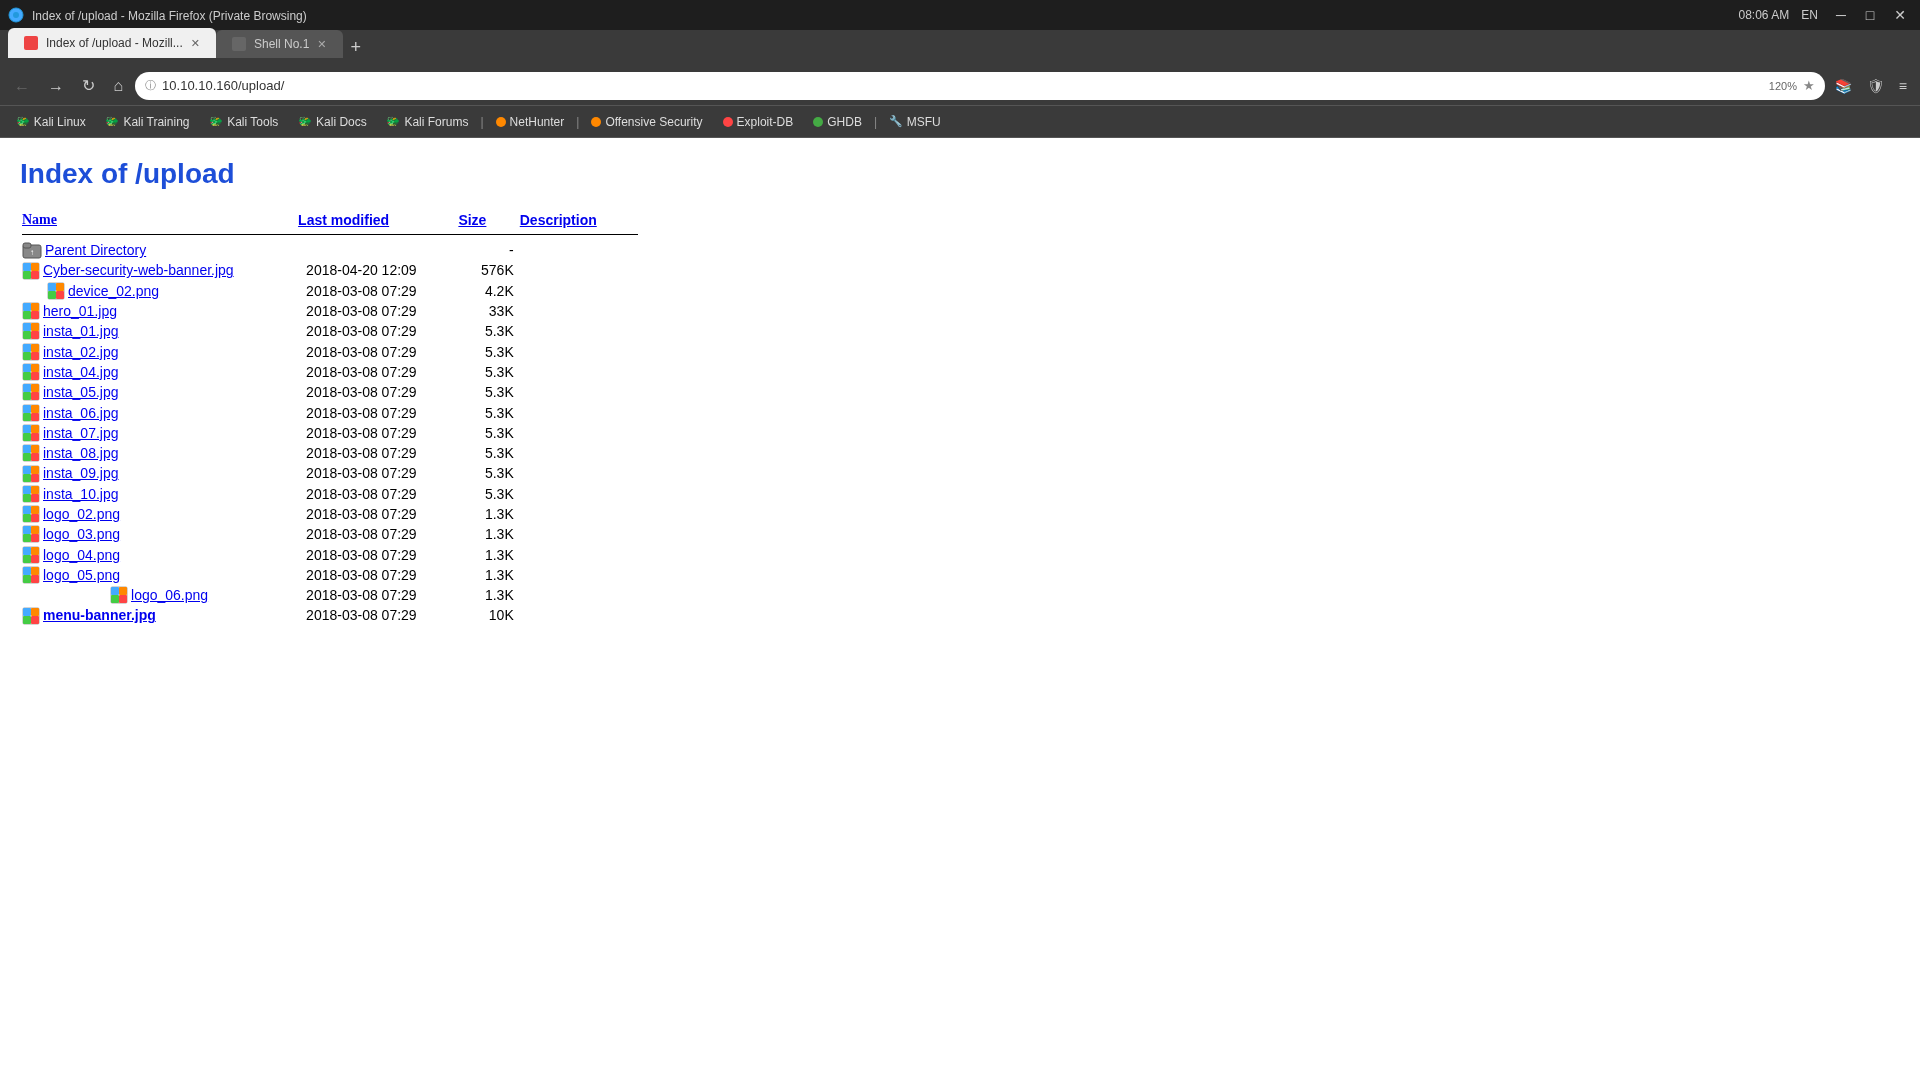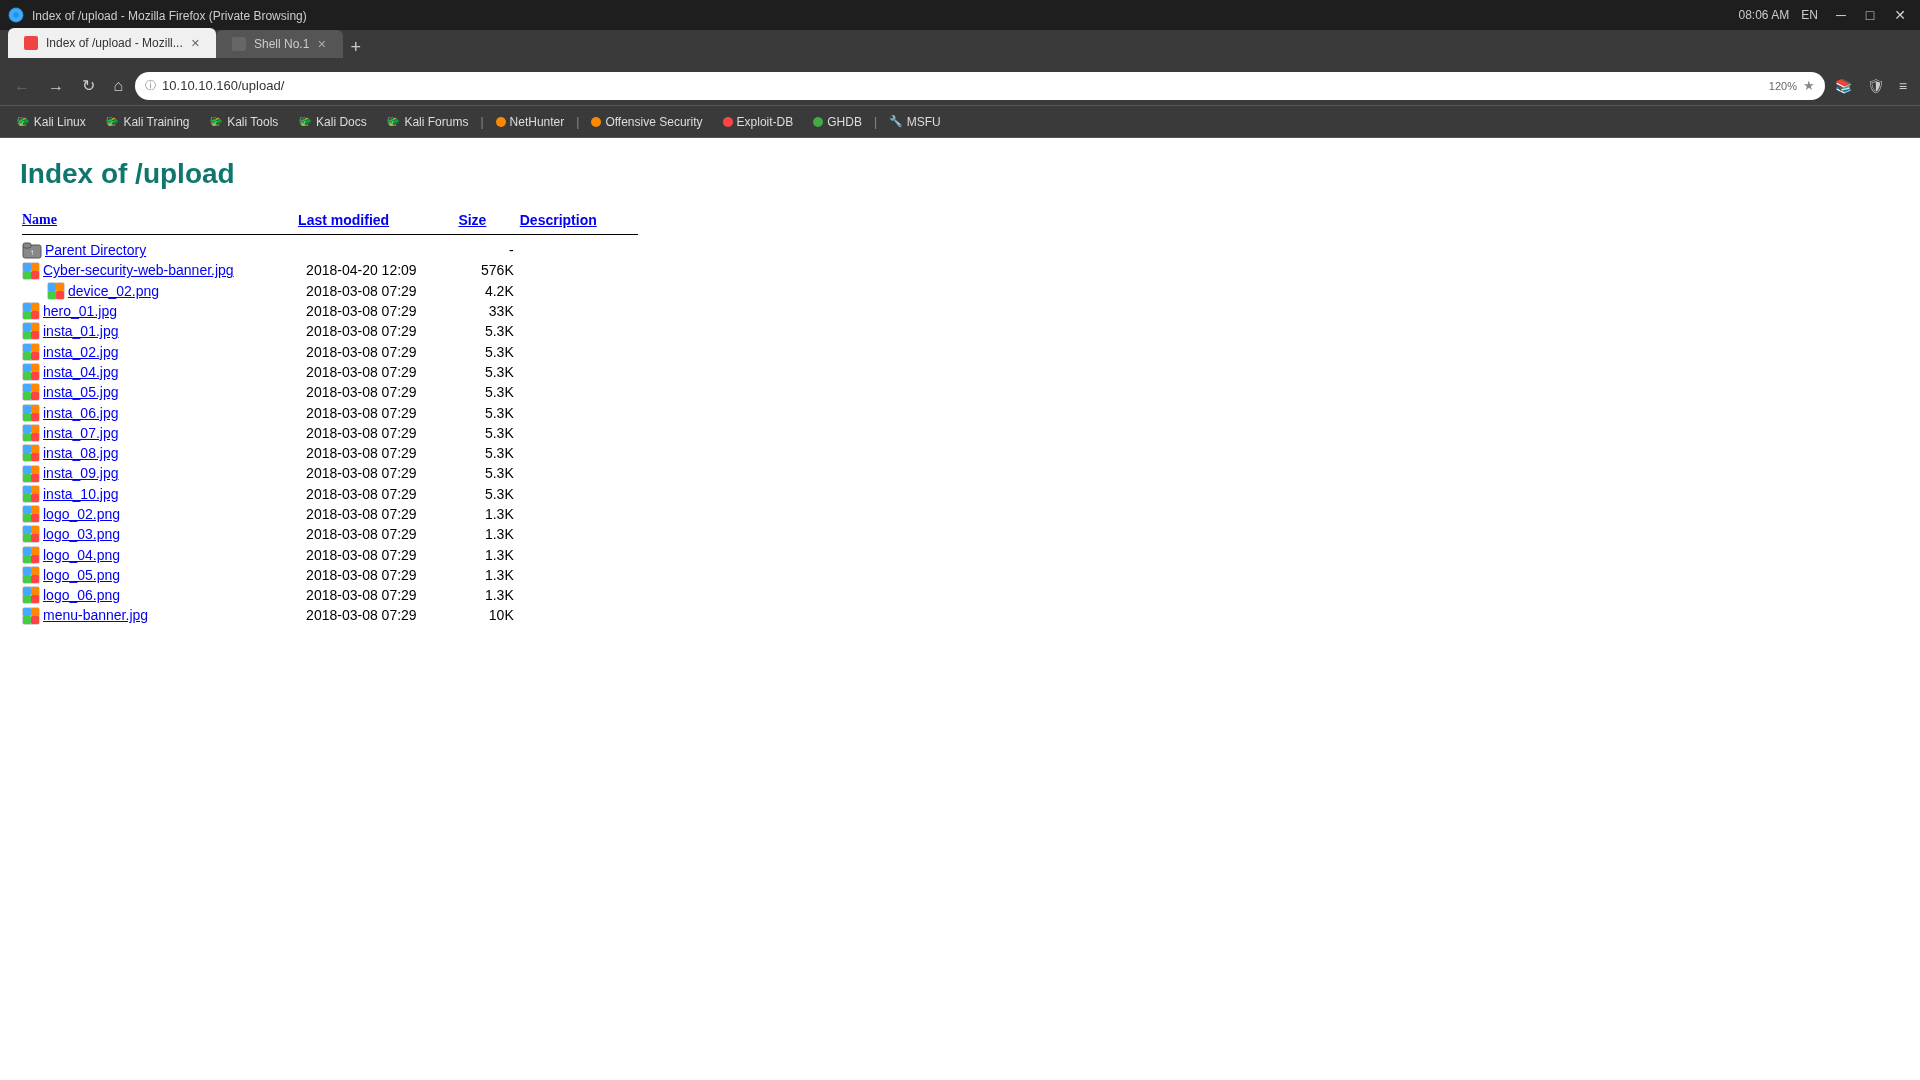--- a/index.html
+++ b/index.html
@@ -125,21 +125,21 @@
     
     .page-content {
       background: #fff;
       flex: 1;
       padding: 20px 20px;
     }
     .page-title {
       font-size: 28px;
       font-weight: bold;
       margin-bottom: 20px;
-      color: #0f766e;
+      color: #1d4ed8;
     }
     .file-table {
       width: 620px;
       font-size: 14px;
     }
     .file-table thead tr th {
       text-align: left;
       padding-bottom: 4px;
     }
     .col-name { width: 280px; font-family: Liberation Serif, serif; }
@@ -544,36 +544,36 @@
       <rect x="1" y="9" width="8" height="8" rx="1" fill="#4c4"></rect>
       <rect x="9" y="9" width="8" height="8" rx="1" fill="#f44"></rect>
     </svg></span>
               <a class="file-link" href="#">logo_05.png</a>
             </td>
             <td class="date-col" style="padding-left: 8px; white-space: nowrap;">2018-03-08 07:29</td>
             <td class="size-col" style="text-align: right; padding-left: 8px; padding-right: 4px;">1.3K</td>
             <td></td>
           </tr>
           <tr>
-            <td style="display: flex; align-items: center;">
+            <td style="display: flex; align-items: center; justify-content: center;">
               <span><svg width="18" height="18" viewBox="0 0 18 18" style="vertical-align:middle;margin-right:3px;">
       <rect x="1" y="1" width="16" height="16" rx="1" fill="#fff" stroke="#aaa" stroke-width="1"></rect>
       <rect x="1" y="1" width="8" height="8" rx="1" fill="#4af"></rect>
       <rect x="9" y="1" width="8" height="8" rx="1" fill="#f80"></rect>
       <rect x="1" y="9" width="8" height="8" rx="1" fill="#4c4"></rect>
       <rect x="9" y="9" width="8" height="8" rx="1" fill="#f44"></rect>
     </svg></span>
               <a class="file-link" href="#">logo_06.png</a>
             </td>
             <td class="date-col" style="padding-left: 8px; white-space: nowrap;">2018-03-08 07:29</td>
             <td class="size-col" style="text-align: right; padding-left: 8px; padding-right: 4px;">1.3K</td>
             <td></td>
           </tr>
           <tr>
-            <td style="display: flex; align-items: center;">
+            <td style="display: flex; align-items: center; font-weight: bold;">
               <span><svg width="18" height="18" viewBox="0 0 18 18" style="vertical-align:middle;margin-right:3px;">
       <rect x="1" y="1" width="16" height="16" rx="1" fill="#fff" stroke="#aaa" stroke-width="1"></rect>
       <rect x="1" y="1" width="8" height="8" rx="1" fill="#4af"></rect>
       <rect x="9" y="1" width="8" height="8" rx="1" fill="#f80"></rect>
       <rect x="1" y="9" width="8" height="8" rx="1" fill="#4c4"></rect>
       <rect x="9" y="9" width="8" height="8" rx="1" fill="#f44"></rect>
     </svg></span>
               <a class="file-link" href="#">menu-banner.jpg</a>
             </td>
             <td class="date-col" style="padding-left: 8px; white-space: nowrap;">2018-03-08 07:29</td>

